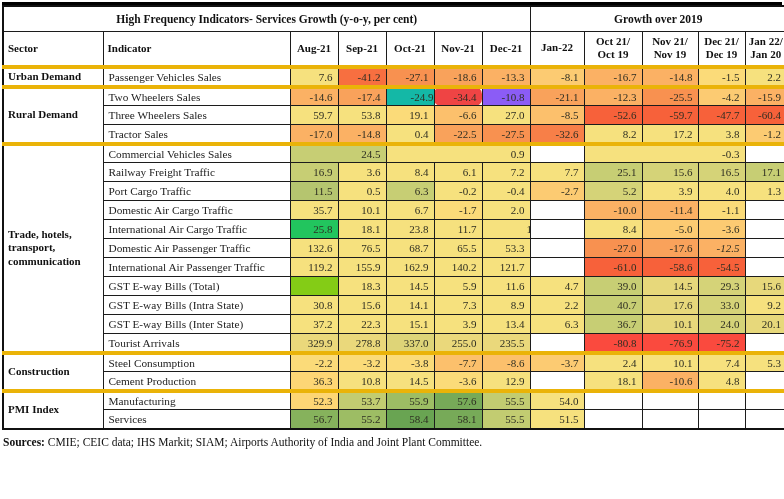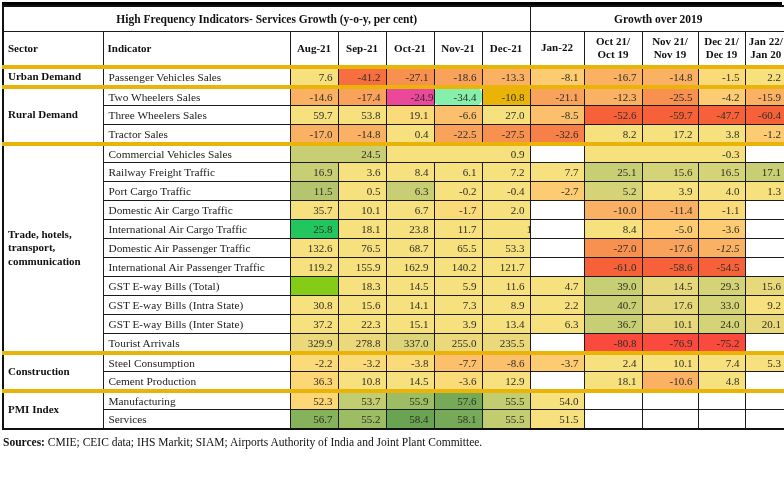--- a/index.html
+++ b/index.html
@@ -83,23 +83,23 @@
           <td class="num" style="background: rgb(251, 177, 100);">-16.7</td>
           <td class="num" style="background: rgb(251, 177, 100);">-14.8</td>
           <td class="num" style="background: rgb(251, 219, 121);">-1.5</td>
           <td class="num" style="background: rgb(246, 225, 126);">2.2</td>
         </tr>
         <tr class="group-start">
           <td class="sector" rowspan="3">Rural Demand</td>
           <td class="ind">Two Wheelers Sales</td>
           <td class="num" style="background: rgb(251, 177, 100);">-14.6</td>
           <td class="num" style="background: rgb(249, 162, 91);">-17.4</td>
-          <td class="num" style="background: #ec4899; padding-left: 24px;">-24.9</td>
-          <td class="num" style="background: #86efac; border-radius: 7px;">-34.4</td>
-          <td class="num" style="background: #eab308;">-10.8</td>
+          <td class="num" style="background: #14b8a6; padding-left: 24px;">-24.9</td>
+          <td class="num" style="background: #ef4444; border-radius: 7px;">-34.4</td>
+          <td class="num" style="background: #8b5cf6;">-10.8</td>
           <td class="num" style="background: rgb(249, 162, 91);">-21.1</td>
           <td class="num" style="background: rgb(251, 177, 100);">-12.3</td>
           <td class="num" style="background: rgb(248, 145, 80);">-25.5</td>
           <td class="num" style="background: rgb(252, 203, 114);">-4.2</td>
           <td class="num" style="background: rgb(251, 177, 100);">-15.9</td>
         </tr>
         <tr>
           <td class="ind">Three Wheelers Sales</td>
           <td class="num" style="background: rgb(246, 225, 126);">59.7</td>
           <td class="num" style="background: rgb(246, 225, 126);">53.8</td>

